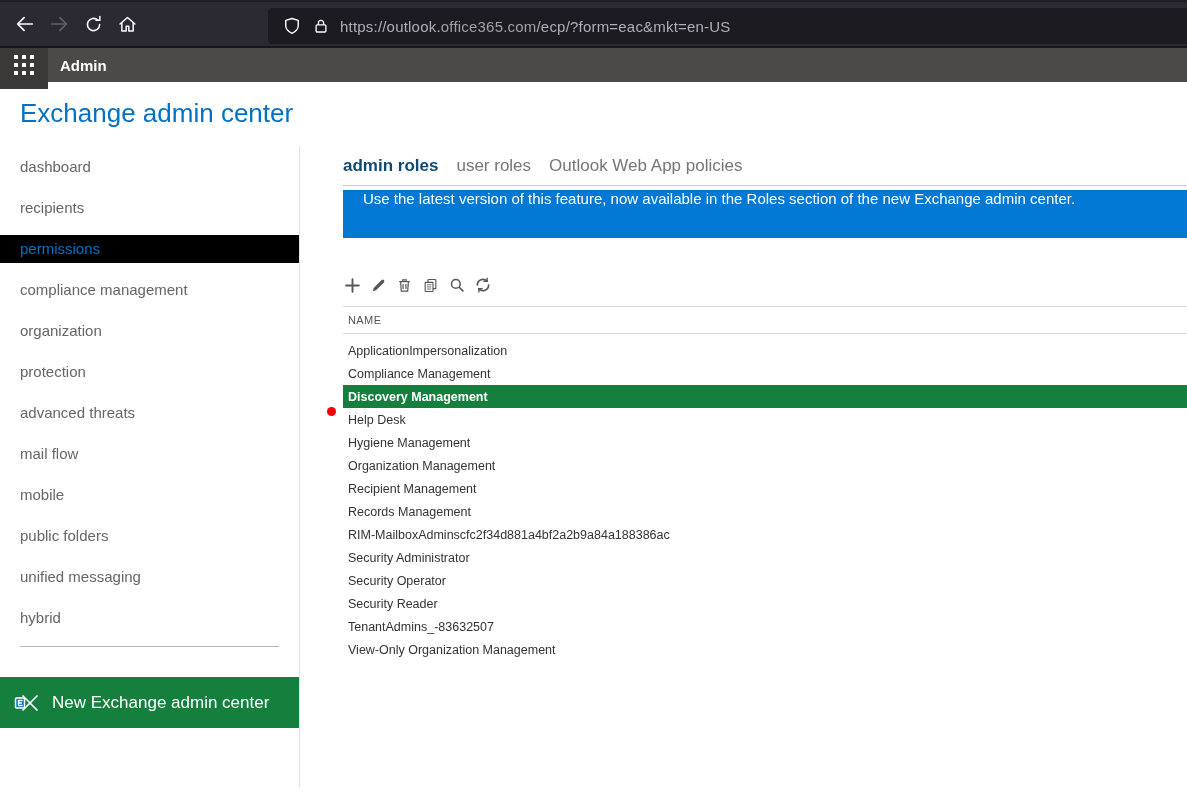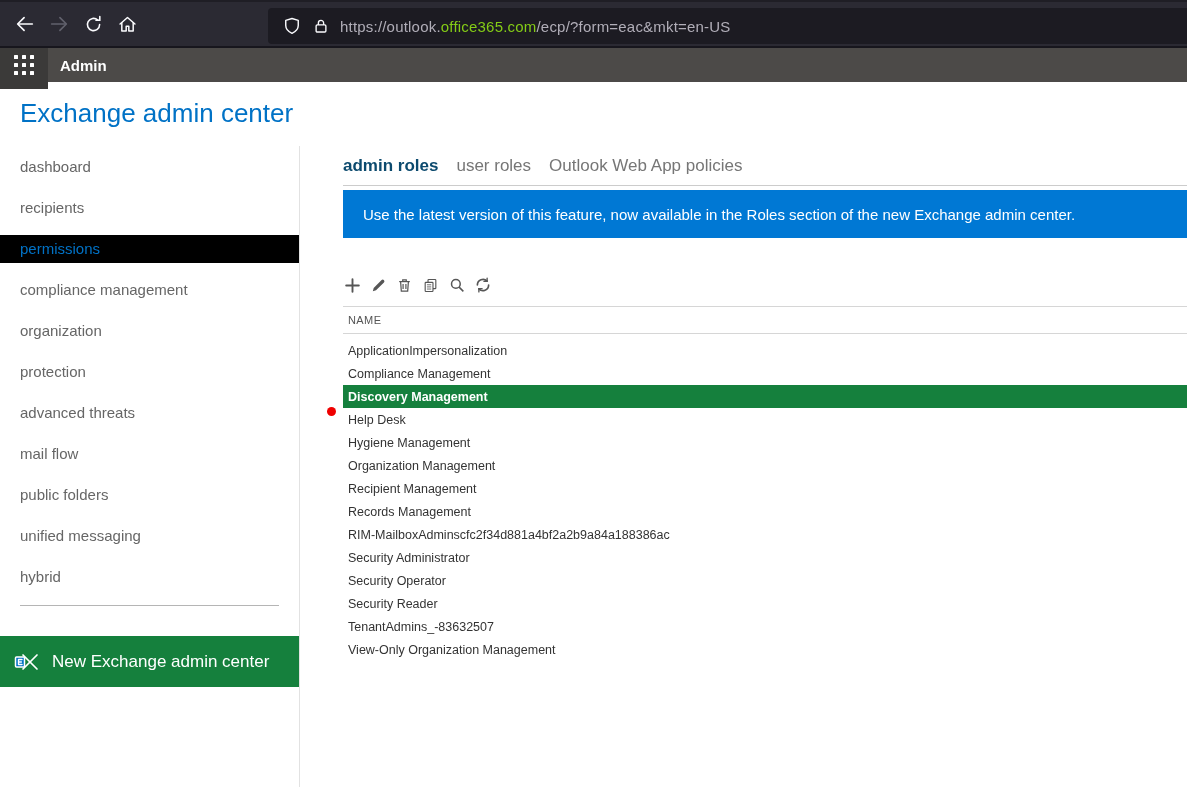--- a/index.html
+++ b/index.html
@@ -7,21 +7,21 @@
     font-family:"Liberation Sans", sans-serif; }
 
   
   .browser-bar { height:48px; background:#2b2a33; border-top:2px solid #1f1e25;
     border-bottom:2px solid #17161d; display:flex; align-items:center; position:relative; }
   .nav-icons { display:flex; align-items:center; gap:10px; padding-left:13px; }
   .nav-btn { width:24px; height:24px; display:flex; align-items:center; justify-content:center; cursor:pointer; }
   .urlbar { position:absolute; left:268px; right:0; top:6px; height:36px; background:#1c1b22;
     border-radius:4px 0 0 4px; display:flex; align-items:center; padding-left:14px; gap:10px; }
   .url-text { font-size:15px; color:#b1aeb8; letter-spacing:0.2px; white-space:nowrap; }
-  .url-text .domain { color:#84cc16; }
+  .url-text .domain { color:#a3a3a3; }
 
   
   .admin-bar { height:34px; background:#4c4a48; display:flex; align-items:center; }
   .waffle-btn { width:48px; height:48px; background:#3b3a39; display:flex; align-items:center;
     justify-content:center; cursor:pointer; flex:0 0 48px; }
   .waffle { display:grid; grid-template-columns:repeat(3,4px); grid-template-rows:repeat(3,4px); gap:4px; }
   .waffle i { width:4px; height:4px; background:#fff; border-radius:0.5px; }
   .admin-title { color:#fff; font-size:15px; font-weight:bold; margin-left:12px; }
 
   
@@ -38,21 +38,21 @@
   .side-divider { border:none; border-top:1px solid #b5b5b5; margin:8px 20px 0 20px; }
   .neac-banner { margin-top:30px; height:51px; background:#15803d; display:flex; align-items:center;
     padding-left:14px; gap:12px; cursor:pointer; }
   .neac-label { color:#fff; font-size:17px; }
 
   
   .main { flex:1; padding-left:43px; position:relative; }
   .tabs { height:40px; display:flex; align-items:center; gap:18px; border-bottom:1px solid #cccccc; }
   .tab { font-size:17px; color:#767676; cursor:pointer; white-space:nowrap; }
   .tab.active { color:#0c4a6e; font-weight:600; }
-  .notice { margin-top:4px; height:48px; background:#0078d4; display:flex; align-items:center; padding-left:20px; }
+  .notice { margin-top:4px; height:48px; background:#0078d4; display:flex; padding-left:20px; }
   .notice-text { color:#fff; font-size:15px; }
   .toolbar { margin-top:36px; height:22px; display:flex; align-items:center; gap:7px; }
   .tool-btn { width:19px; height:22px; display:flex; align-items:center; justify-content:center; cursor:pointer; }
   .grid { margin-top:10px; }
   .grid-header { height:28px; border-top:1px solid #d6d6d6; border-bottom:1px solid #d6d6d6;
     display:flex; align-items:center; padding-left:5px; }
   .grid-header span { font-size:11px; color:#555; letter-spacing:0.4px; }
   .grid-rows { padding-top:5px; }
   .row { height:23px; display:flex; align-items:center; padding-left:5px; font-size:12.5px; color:#333; cursor:pointer; }
   .row.selected { background:#15803d; color:#fff; font-weight:bold; }
@@ -156,20 +156,23 @@
           <span class="nav-label">organization</span>
         </li>
       <li class="nav-item">
           <span class="nav-label">protection</span>
         </li>
       <li class="nav-item">
           <span class="nav-label">advanced threats</span>
         </li>
       <li class="nav-item">
           <span class="nav-label">mail flow</span>
+        </li>
+      <li class="nav-item">
+          <span class="nav-label">mobile</span>
         </li>
       <li class="nav-item">
           <span class="nav-label">public folders</span>
         </li>
       <li class="nav-item">
           <span class="nav-label">unified messaging</span>
         </li>
       <li class="nav-item">
           <span class="nav-label">hybrid</span>
         </li>

